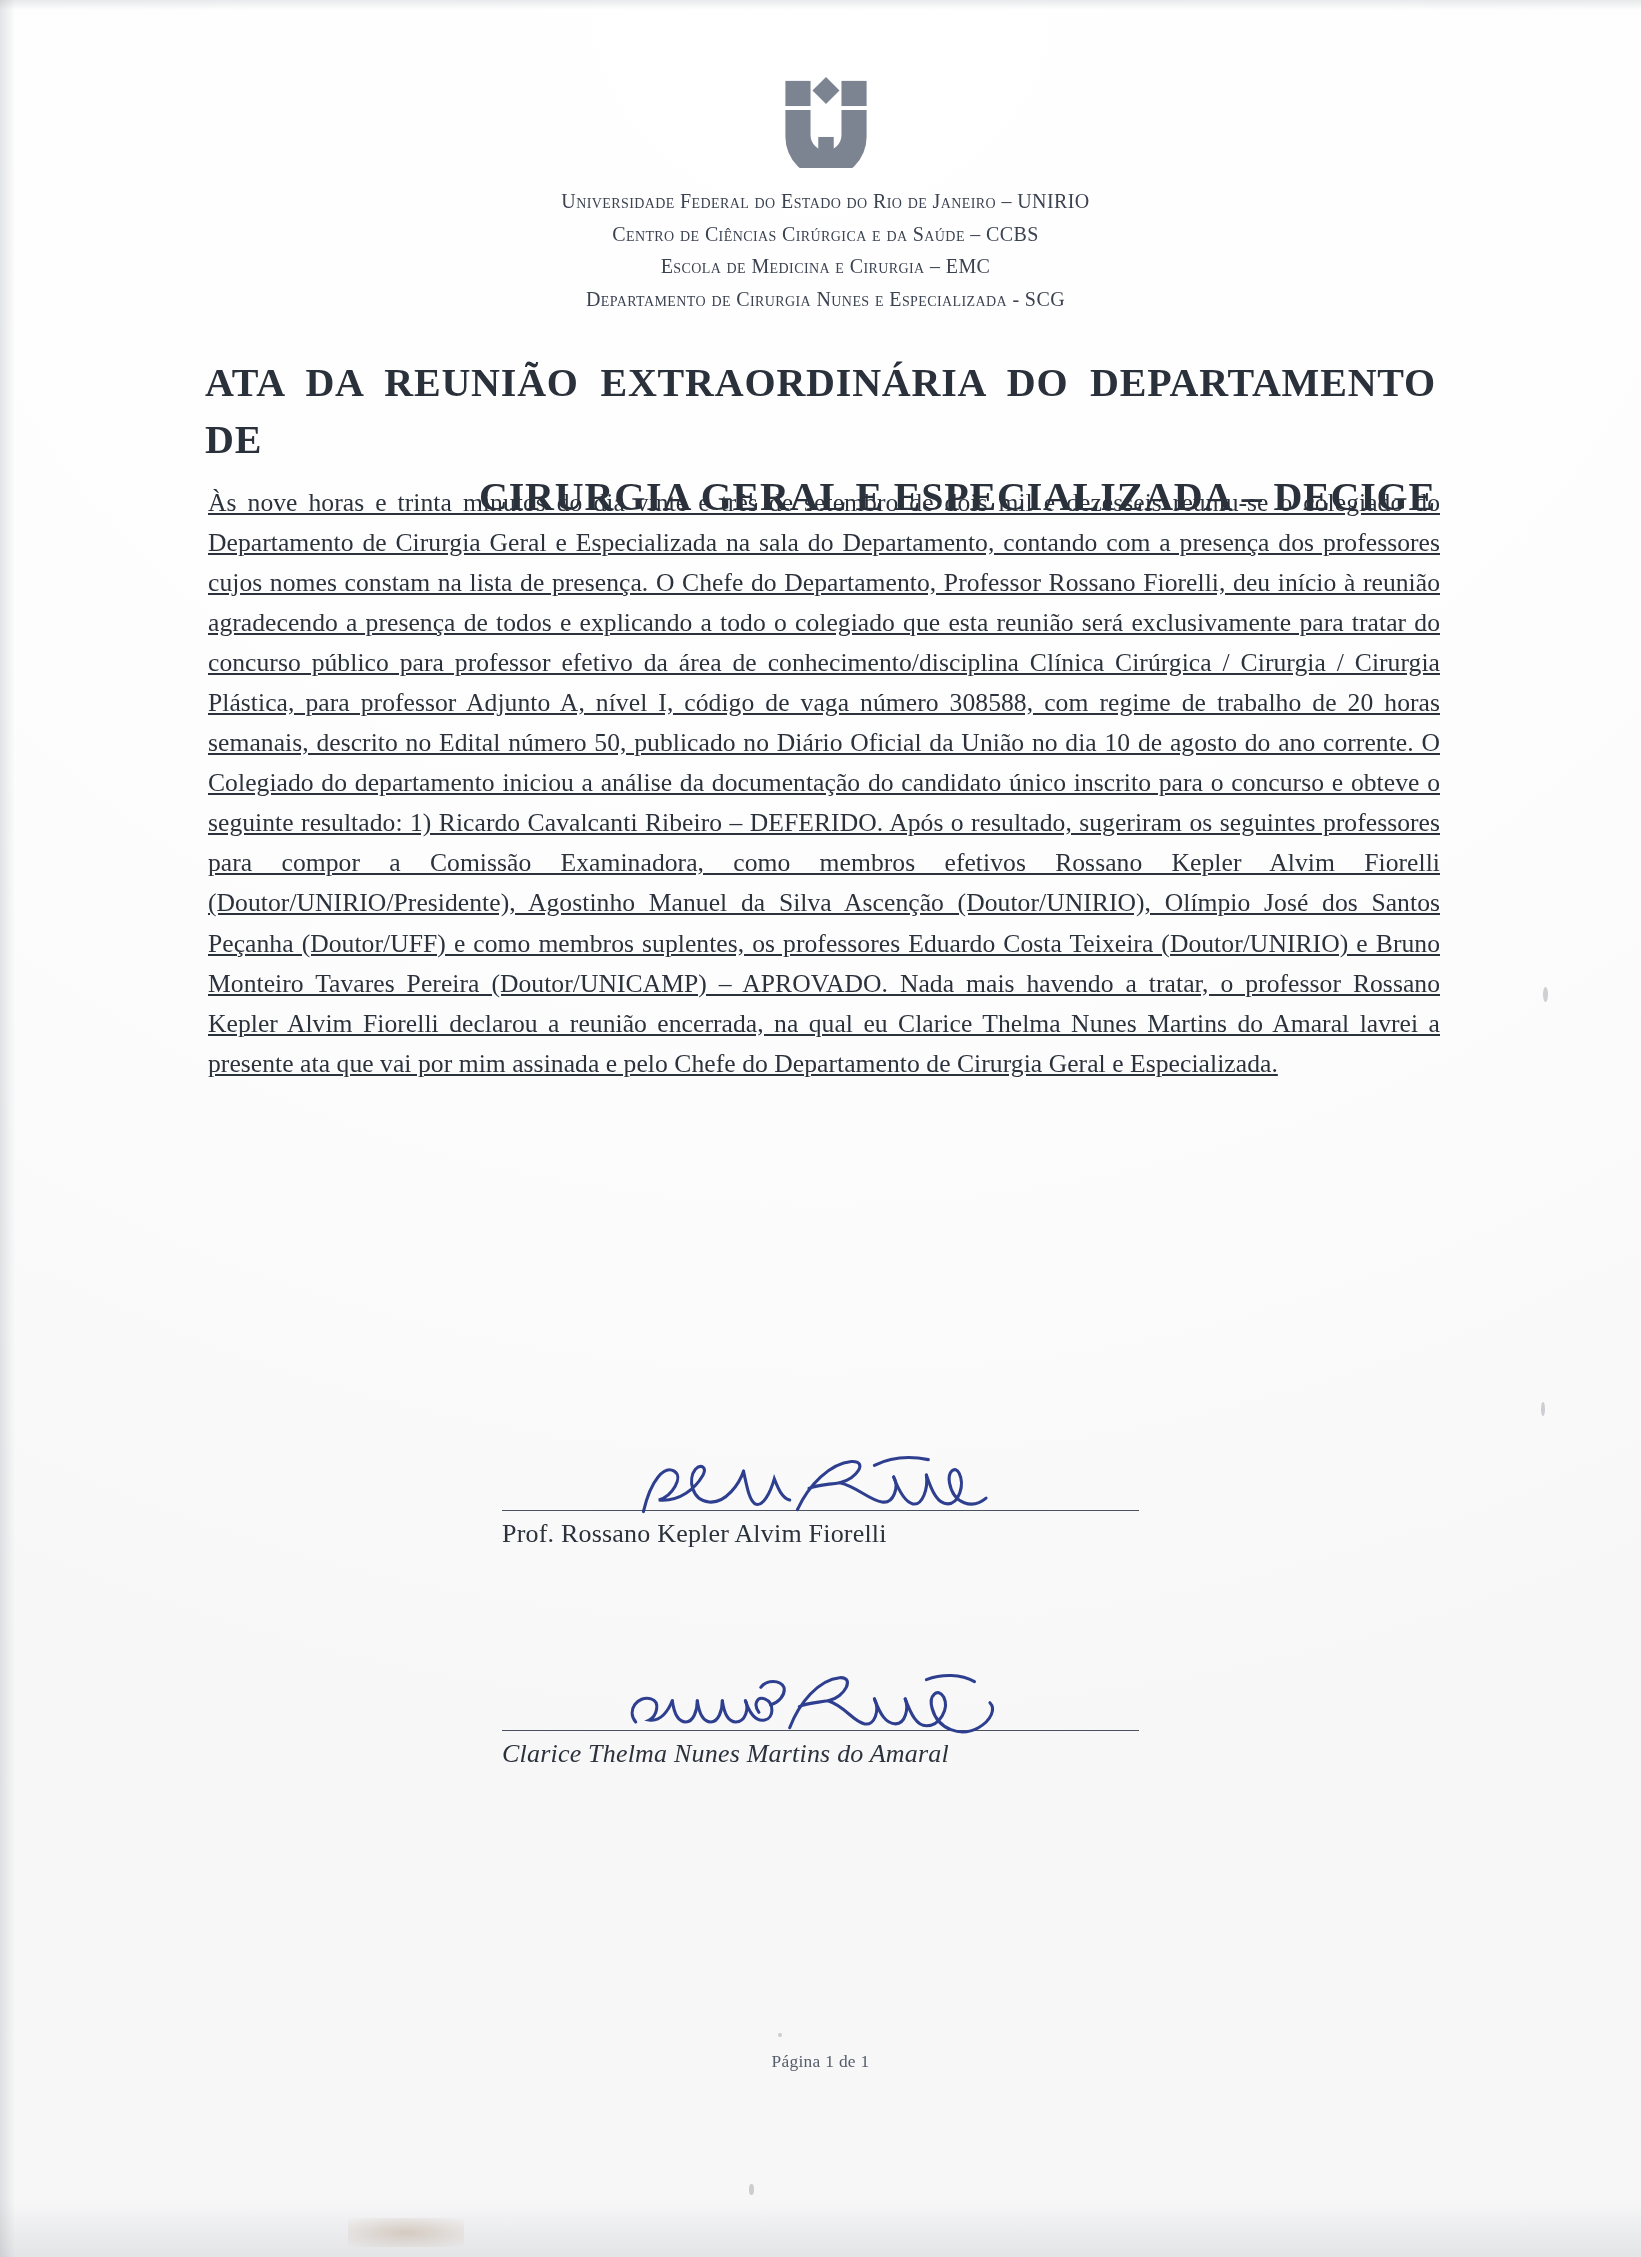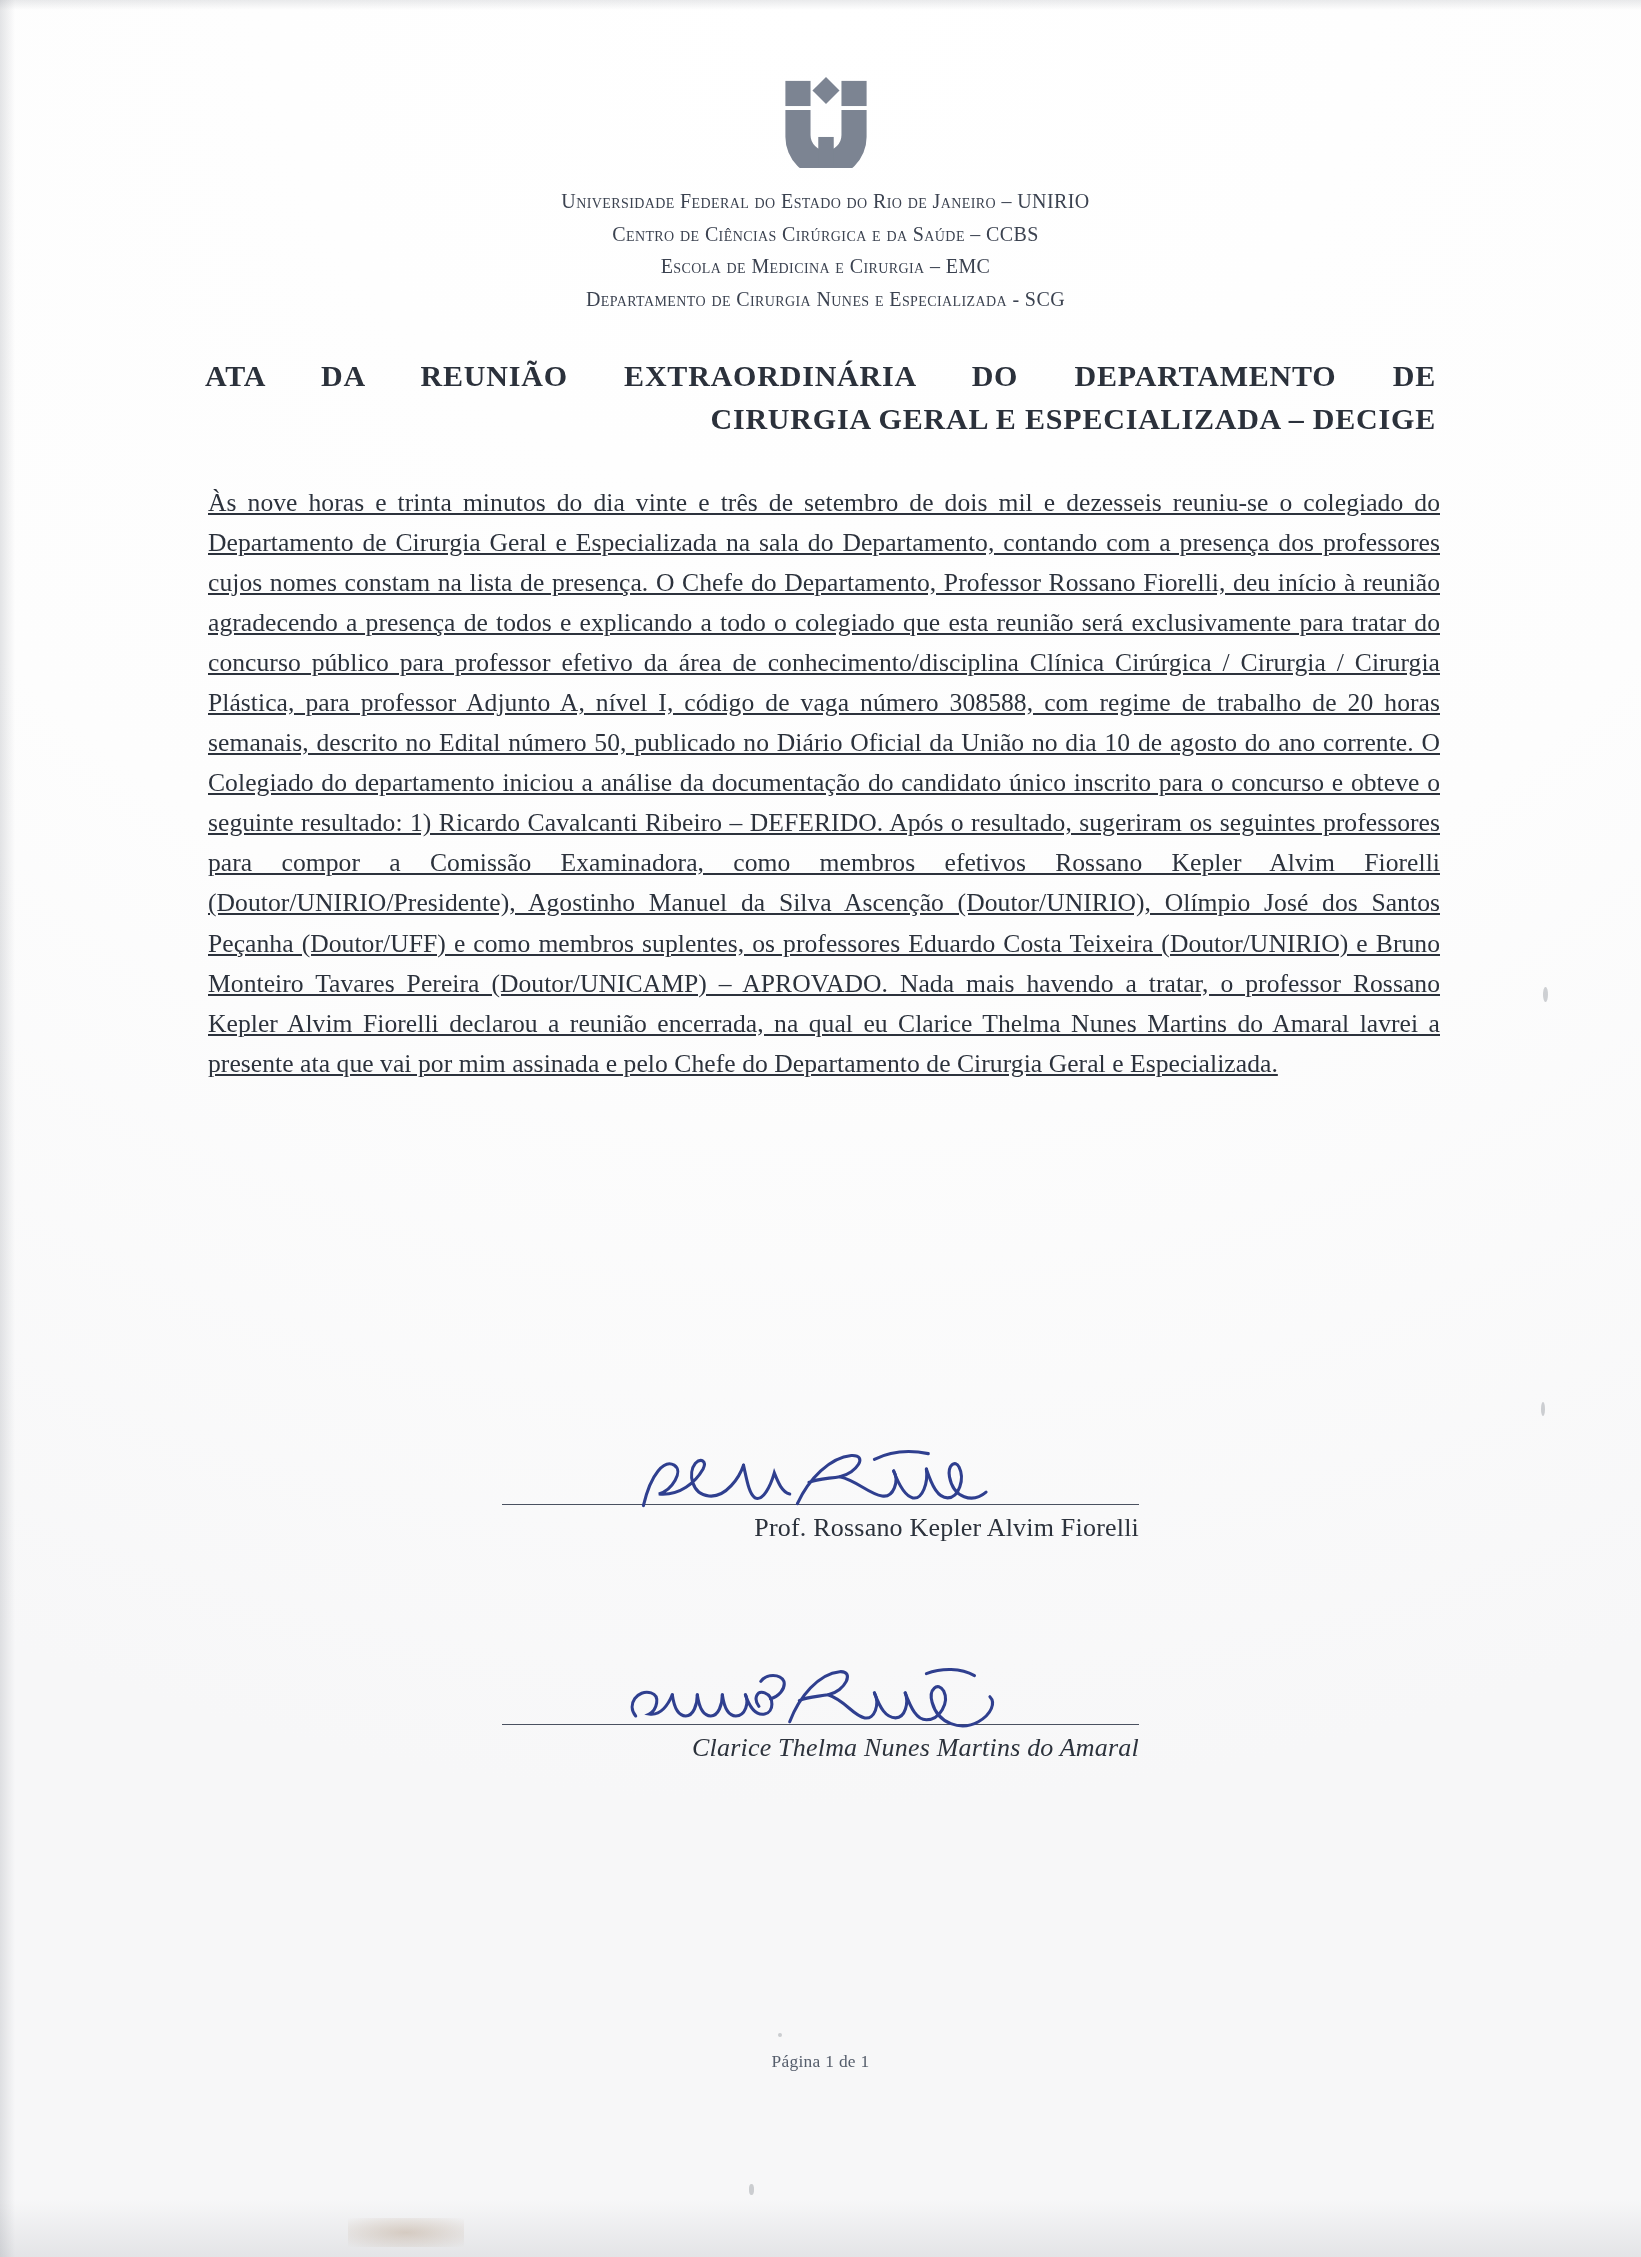--- a/index.html
+++ b/index.html
@@ -76,21 +76,21 @@
   }
 
   
   .doc-title {
     position: absolute;
     left: 205px;
     right: 205px;
     top: 355px;
     font-family: "Liberation Serif", serif;
     font-weight: bold;
-    font-size: 30px;
+    font-size: 40px;
     line-height: 1.42;
     letter-spacing: 0.8px;
     color: #2b313b;
   }
   .doc-title .l1 {
     text-align: justify;
     text-align-last: justify;
   }
   .doc-title .l2 { text-align: right; }
 
@@ -111,23 +111,23 @@
   
   .sig-block {
     position: absolute;
     left: 0; right: 0;
   }
   .sig-block.first { top: 1492px; }
   .sig-block.second { top: 1712px; font-style: italic; }
 
   .sig-wrap {
     width: 637px;
-    margin: 12px auto;
+    margin: 18px auto;
     position: relative;
-    text-align: right;
+    text-align: left;
   }
   .sig-ink {
     position: absolute;
     left: 0; right: 0;
     top: -60px;
     height: 77px;
     pointer-events: none;
   }
   .sig-ink svg { display: block; margin: 0 auto; }
   .sig-line {

